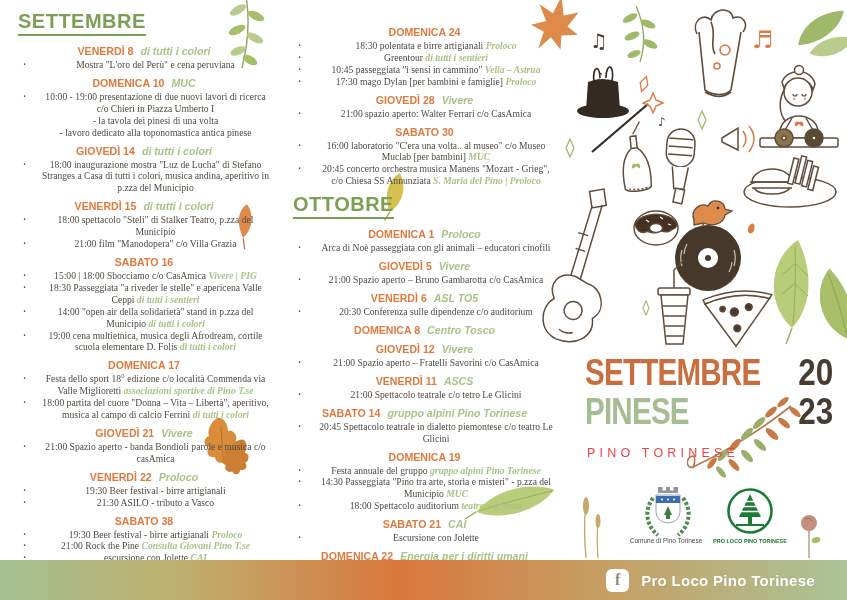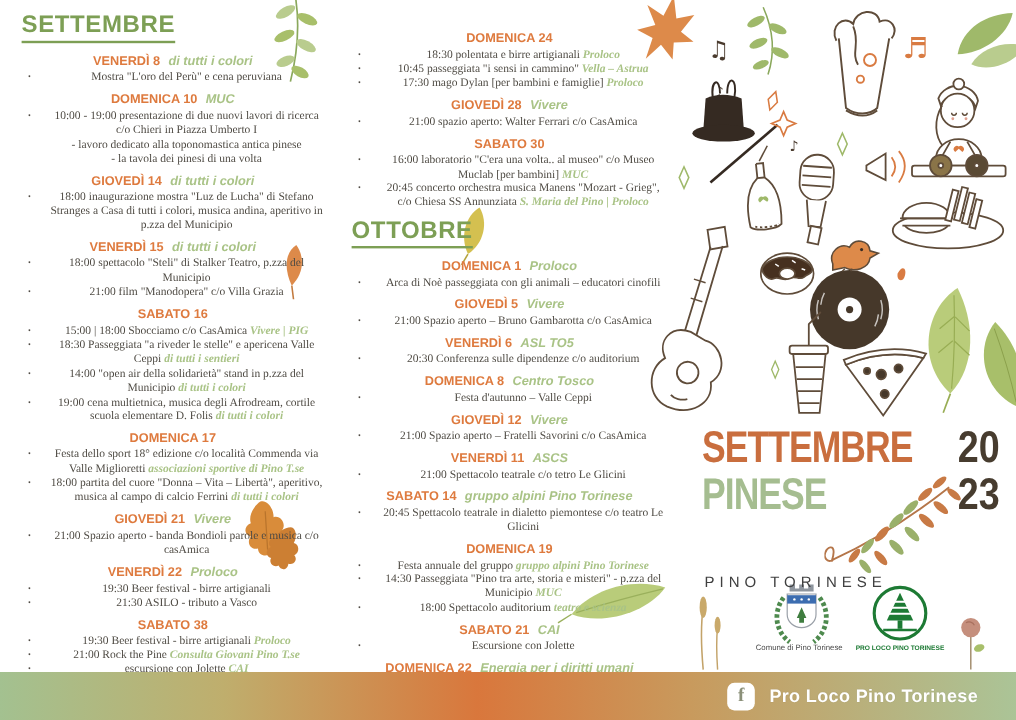--- a/index.html
+++ b/index.html
@@ -22,21 +22,21 @@
   li.item::before{content:"·";position:absolute;left:5px;top:0;font-weight:bold;color:#4f4b44;}
   li.item.no-bullet::before{content:"";}
   .item-tag{color:#a9c386;font-style:italic;font-weight:bold;}
   
   .title-block{position:absolute;left:585px;top:354px;width:248px;height:125px;}
   .tline{position:absolute;font-weight:bold;font-size:37px;line-height:38px;white-space:nowrap;}
   .t1{left:0;top:0;color:#c96e3e;transform:scaleX(.80);transform-origin:left top;letter-spacing:-1px;}
   .t2{left:0;top:39px;color:#a5bd90;transform:scaleX(.80);transform-origin:left top;letter-spacing:-1px;}
   .y1{right:0;top:0;color:#473c2f;transform:scaleX(.85);transform-origin:right top;}
   .y2{right:0;top:39px;color:#473c2f;transform:scaleX(.85);transform-origin:right top;}
-  .subtitle{position:absolute;left:2px;top:124px;font-size:12.5px;letter-spacing:4.2px;color:#404040;white-space:nowrap;}
+  .subtitle{position:absolute;left:2px;top:92px;font-size:12.5px;letter-spacing:4.2px;color:#ef4444;white-space:nowrap;}
   .fern{position:absolute;left:102px;top:42px;}
   
   .logo-caption{position:absolute;color:#4a4a4a;text-align:center;white-space:nowrap;}
   #cap-comune{left:613px;top:537px;width:106px;font-size:6.5px;}
   #cap-proloco{left:706px;top:538px;width:88px;font-size:5.5px;font-weight:bold;color:#1d7a34;}
   
   .footer{
     position:absolute;left:0;top:560px;width:847px;height:40px;
     background:linear-gradient(90deg,#a3c190 0%,#bfae6d 22%,#d9773c 47%,#c89a5d 68%,#abc497 100%);
     display:flex;align-items:center;justify-content:flex-end;padding-right:32px;box-sizing:border-box;
@@ -286,22 +286,22 @@
       <div class="day-block">
         <div class="day-header"><span class="day-name">VENERDÌ 8</span><span class="day-tag">di tutti i colori</span></div>
         <ul class="items">
           <li class="item"><span class="item-text">Mostra "L'oro del Perù" e cena peruviana</span></li>
         </ul>
       </div>
       <div class="day-block">
         <div class="day-header"><span class="day-name">DOMENICA 10</span><span class="day-tag">MUC</span></div>
         <ul class="items">
           <li class="item"><span class="item-text">10:00 - 19:00 presentazione di due nuovi lavori di ricerca c/o Chieri in Piazza Umberto I</span></li>
+          <li class="item no-bullet"><span class="item-text">- la tavola dei pinesi di una volta</span></li>
           <li class="item no-bullet"><span class="item-text">- lavoro dedicato alla toponomastica antica pinese</span></li>
-          <li class="item no-bullet"><span class="item-text">- la tavola dei pinesi di una volta</span></li>
         </ul>
       </div>
       <div class="day-block">
         <div class="day-header"><span class="day-name">GIOVEDÌ 14</span><span class="day-tag">di tutti i colori</span></div>
         <ul class="items">
           <li class="item"><span class="item-text">18:00 inaugurazione mostra "Luz de Lucha" di Stefano Stranges a Casa di tutti i colori, musica andina, aperitivo in p.zza del Municipio</span></li>
         </ul>
       </div>
       <div class="day-block">
         <div class="day-header"><span class="day-name">VENERDÌ 15</span><span class="day-tag">di tutti i colori</span></div>
@@ -347,20 +347,21 @@
           <li class="item"><span class="item-text">escursione con Jolette</span>  <span class="item-tag">CAI</span></li>
           <li class="item"><span class="item-text">16:00 presentazione libro "Erbe da cucina..." c/o biblioteca civica di Pino T.se</span>  </li>
         </ul>
       </div>
     </div>
   <div class="col" id="col-mid">
       <div class="day-block">
         <div class="day-header"><span class="day-name">DOMENICA 24</span></div>
         <ul class="items">
           <li class="item"><span class="item-text">18:30 polentata e birre artigianali</span>  <span class="item-tag">Proloco</span></li>
+          <li class="item"><span class="item-text">Greentour</span>  <span class="item-tag">di tutti i sentieri</span></li>
           <li class="item"><span class="item-text">10:45 passeggiata "i sensi in cammino"</span>  <span class="item-tag">Vella – Astrua</span></li>
           <li class="item"><span class="item-text">17:30 mago Dylan [per bambini e famiglie]</span>  <span class="item-tag">Proloco</span></li>
         </ul>
       </div>
       <div class="day-block">
         <div class="day-header"><span class="day-name">GIOVEDÌ 28</span><span class="day-tag">Vivere</span></div>
         <ul class="items">
           <li class="item"><span class="item-text">21:00 spazio aperto: Walter Ferrari c/o CasAmica</span></li>
         </ul>
       </div>
@@ -385,23 +386,20 @@
         </ul>
       </div>
       <div class="day-block">
         <div class="day-header"><span class="day-name">VENERDÌ 6</span><span class="day-tag">ASL TO5</span></div>
         <ul class="items">
           <li class="item"><span class="item-text">20:30 Conferenza sulle dipendenze c/o auditorium</span></li>
         </ul>
       </div>
       <div class="day-block">
         <div class="day-header"><span class="day-name">DOMENICA 8</span><span class="day-tag">Centro Tosco</span></div>
-        <ul class="items">
-          <li class="item"><span class="item-text">Festa d'autunno – Valle Ceppi</span></li>
-        </ul>
       </div>
       <div class="day-block">
         <div class="day-header"><span class="day-name">GIOVEDÌ 12</span><span class="day-tag">Vivere</span></div>
         <ul class="items">
           <li class="item"><span class="item-text">21:00 Spazio aperto – Fratelli Savorini c/o CasAmica</span></li>
         </ul>
       </div>
       <div class="day-block">
         <div class="day-header"><span class="day-name">VENERDÌ 11</span><span class="day-tag">ASCS</span></div>
         <ul class="items">

